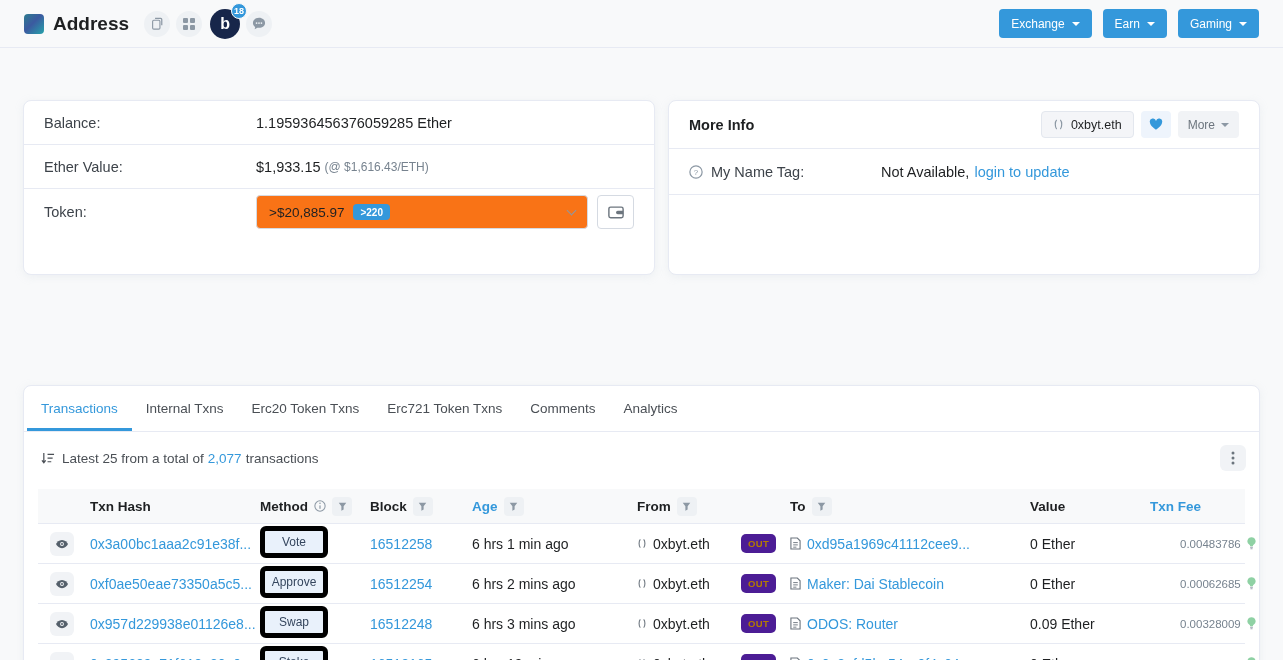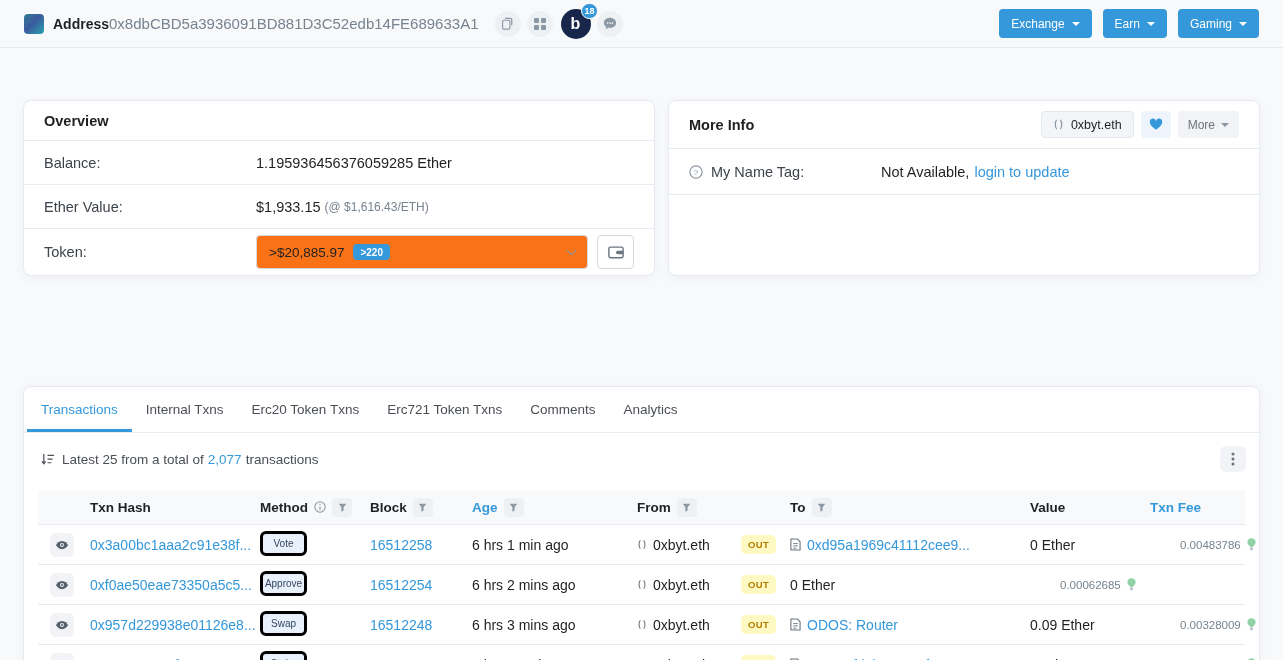--- a/index.html
+++ b/index.html
@@ -8,21 +8,21 @@
     width:1283px; height:660px; overflow:hidden; position:relative;
     background:#f8f9fa; color:#1e2022;
     font-family:"Liberation Sans", sans-serif; font-size:14px;
   }
   .link { color:#3498db; cursor:pointer; }
 
   
   .topbar { height:48px; display:flex; align-items:center; padding:0 24px; border-bottom:1px solid #e7eaf3; }
   .avatar { width:20px; height:20px; border-radius:4px; margin-right:9px;
     background:linear-gradient(135deg,#2d7d8f 0%,#3b5aa0 45%,#26a3ab 100%); }
-  .page-title { font-size:14px; font-weight:600; }
+  .page-title { font-size:19px; font-weight:600; margin-right:9px; }
   .addr-text { font-size:15px; color:#77838f; margin-right:10px; }
   .icon-btn { width:26px; height:26px; border-radius:50%; background:#eef1f4; border:none;
     display:flex; align-items:center; justify-content:center; margin-left:6px; cursor:pointer; padding:0; }
   .b-btn { width:30px; height:30px; border-radius:50%; background:#17264a; border:none; position:relative;
     color:#fff; font-weight:700; font-size:16px; margin-left:8px; cursor:pointer; line-height:1;
     display:flex; align-items:center; justify-content:center; font-family:"Liberation Sans",sans-serif; }
   .b-badge { position:absolute; top:-6px; right:-7px; min-width:16px; height:16px; border-radius:8px;
     background:#3498db; color:#fff; font-size:9px; font-weight:700; line-height:15px; text-align:center;
     border:1px solid #f8f9fa; padding:0 2px; }
   .topbar-actions { margin-left:auto; display:flex; gap:11px; }
@@ -73,37 +73,36 @@
 
   .tbl { margin:8px 14px 0; }
   .grid-row { display:grid; grid-template-columns:52px 170px 110px 102px 165px 104px 49px 240px 120px 1fr; align-items:center; }
   .thead { background:#f8f9fa; height:35px; font-size:13.5px; font-weight:600; border-bottom:1px solid #e7eaf3; }
   .th { display:flex; align-items:center; gap:6px; }
   .filter-btn { width:20px; height:19px; border:none; border-radius:4px; background:#eef1f4;
     display:flex; align-items:center; justify-content:center; cursor:pointer; padding:0; }
   .trow { height:40px; border-bottom:1px solid #e7eaf3; font-size:14px; }
   .eye-btn { width:24px; height:24px; border:none; border-radius:6px; background:#f1f3f6; margin-left:12px;
     display:flex; align-items:center; justify-content:center; cursor:pointer; }
-  .method-pill { display:inline-block; background:#e9f1fb; border:3px solid #000000; border-radius:6px;
-    font-size:10px; color:#35465e; padding:4px 0; width:47px; text-align:center;
+  .method-pill { display:inline-block; background:#e9f1fb; border:5px solid #000000; border-radius:6px;
+    font-size:12px; color:#35465e; padding:4px 0; width:68px; text-align:center;
     overflow:hidden; white-space:nowrap; text-overflow:ellipsis; }
-  .dir-badge { display:inline-block; background:#fef9c3; color:#b47d00; font-size:9.5px; font-weight:700;
+  .dir-badge { display:inline-block; background:#4c1d95; color:#b47d00; font-size:9.5px; font-weight:700;
     letter-spacing:.4px; border-radius:5px; padding:4px 7px; }
   .cell-flex { display:flex; align-items:center; gap:6px; min-width:0; }
   .trunc { overflow:hidden; white-space:nowrap; text-overflow:ellipsis; }
   .fee { font-size:11.5px; color:#77838f;padding-left:30px; }
   svg { display:block; }
 </style>
 </head>
 <body>
 
 <div class="topbar">
   <div class="avatar"></div>
   <div class="page-title">Address</div>
-  <div class="addr-text">0x8dbCBD5a3936091BD881D3C52edb14FE689633A1</div>
 
   <button class="icon-btn">
     <span>
       <svg width="13" height="13" viewBox="0 0 16 16">
           <path d="M5 1h7a2 2 0 0 1 2 2v7h-1.5V3a.5.5 0 0 0-.5-.5H5V1z" fill="#8c98a4"></path>
           <rect x="2" y="4" width="9" height="11" rx="1.5" fill="none" stroke="#8c98a4" stroke-width="1.4"></rect>
         </svg>
     </span>
   </button>
   <button class="icon-btn">
@@ -142,21 +141,20 @@
     </button>
     <button class="btn-primary">
       <span>Gaming</span>
       <span class="caret-w"></span>
     </button>
   </div>
 </div>
 
 <div class="cards-row">
   <div class="card">
-    <div class="card-header">Overview</div>
     <div class="ov-row">
       <div class="ov-label">Balance:</div>
       <div>1.195936456376059285 Ether</div>
     </div>
     <div class="ov-row">
       <div class="ov-label">Ether Value:</div>
       <div>$1,933.15</div>
       <span class="rate">(@ $1,616.43/ETH)</span>
     </div>
     <div class="ov-row">
@@ -370,20 +368,29 @@
       <div class="cell-flex">
           <span>
             <svg width="10" height="11" viewBox="0 0 12 12">
               <path d="M4 1C2 3 2 9 4 11" fill="none" stroke="#6c757e" stroke-width="1.3"></path>
               <path d="M8 1c2 2 2 8 0 10" fill="none" stroke="#6c757e" stroke-width="1.3"></path>
             </svg>
           </span>
           <span class="trunc">0xbyt.eth</span>
         </div>
       <div><span class="dir-badge">OUT</span></div>
+      <div class="cell-flex">
+          <span>
+            <svg width="11" height="13" viewBox="0 0 12 14">
+              <path d="M1 1h7l3 3v9H1V1z" fill="none" stroke="#6c757e" stroke-width="1.2"></path>
+              <path d="M3.5 6h5M3.5 8.5h5M3.5 11h3.5" stroke="#6c757e" stroke-width="1"></path>
+            </svg>
+          </span>
+          <span class="link trunc">Maker: Dai Stablecoin</span>
+        </div>
       <div>0 Ether</div>
       <div class="cell-flex">
           <span class="fee">0.00062685</span>
           <span>
             <svg width="9" height="13" viewBox="0 0 10 14">
               <path d="M5 0a4.5 4.5 0 0 0-2.3 8.4c.4.3.8.9.8 1.6h3c0-.7.4-1.3.8-1.6A4.5 4.5 0 0 0 5 0z" fill="#8fd1a4"></path>
               <rect x="3.4" y="10.6" width="3.2" height="1.2" rx=".6" fill="#9aa4b1"></rect>
               <rect x="3.7" y="12.3" width="2.6" height="1.2" rx=".6" fill="#9aa4b1"></rect>
             </svg>
           </span>

